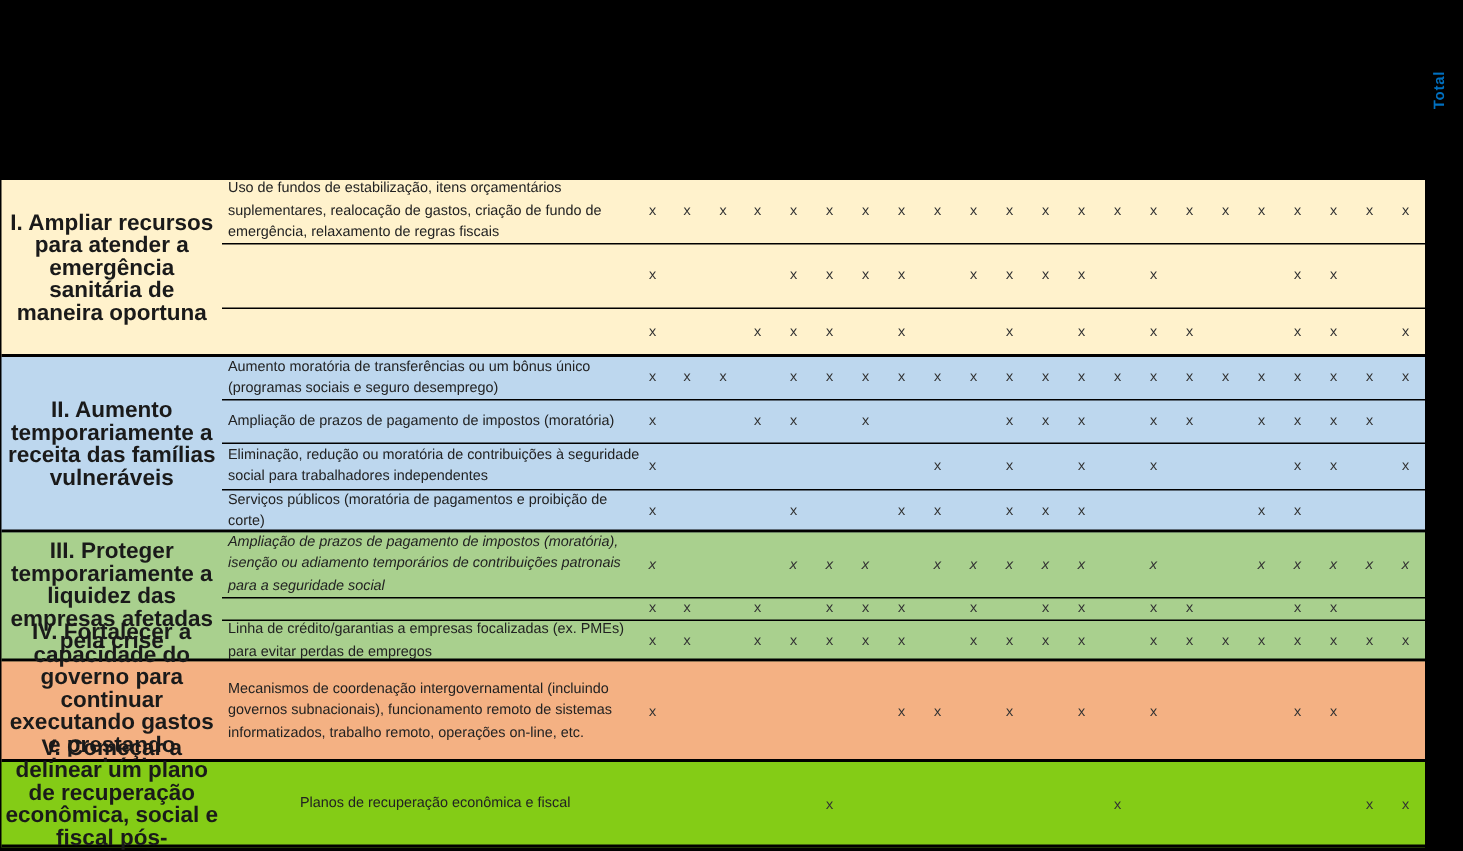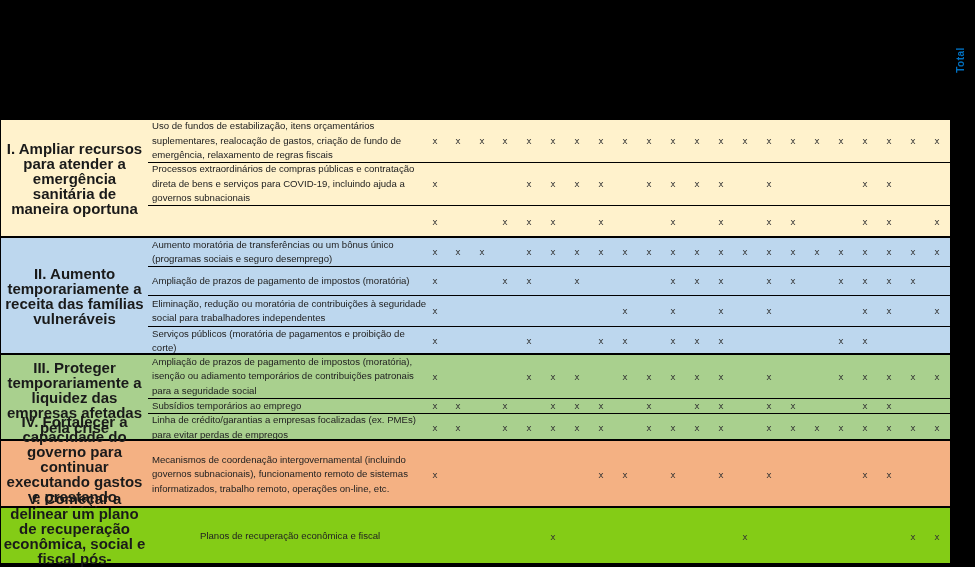--- a/index.html
+++ b/index.html
@@ -81,21 +81,20 @@
         <span class="mark" style="left: 621px;">x</span>
         <span class="mark" style="left: 645px;">x</span>
         <span class="mark" style="left: 669px;">x</span>
         <span class="mark" style="left: 693px;">x</span>
         <span class="mark" style="left: 717px;">x</span>
         <span class="mark" style="left: 741px;">x</span>
         <span class="mark" style="left: 765px;">x</span>
         <span class="mark" style="left: 789px;">x</span>
       </div>
       <div class="row" style="top: 43px; height: 43px;">
-        <div class="desc">Processos extraordinários de compras públicas e contratação direta de bens e serviços para COVID-19, incluindo ajuda a governos subnacionais</div>
         <span class="mark" style="left: 287px;">x</span>
         <span class="mark" style="left: 381px;">x</span>
         <span class="mark" style="left: 405px;">x</span>
         <span class="mark" style="left: 429px;">x</span>
         <span class="mark" style="left: 453px;">x</span>
         <span class="mark" style="left: 501px;">x</span>
         <span class="mark" style="left: 525px;">x</span>
         <span class="mark" style="left: 549px;">x</span>
         <span class="mark" style="left: 573px;">x</span>
         <span class="mark" style="left: 621px;">x</span>
@@ -178,40 +177,39 @@
         <span class="mark" style="left: 477px;">x</span>
         <span class="mark" style="left: 525px;">x</span>
         <span class="mark" style="left: 549px;">x</span>
         <span class="mark" style="left: 573px;">x</span>
         <span class="mark" style="left: 693px;">x</span>
         <span class="mark" style="left: 717px;">x</span>
       </div>
     </div>
     <div class="block bg-green" style="top: 235px; height: 86px;">
       <div class="cat">III. Proteger temporariamente a liquidez das empresas afetadas pela crise</div>
-      <div class="row" style="top: 0px; height: 44px;">
+      <div class="row" style="top: 0px; height: 44px; font-style: italic;">
         <div class="desc">Ampliação de prazos de pagamento de impostos (moratória), isenção ou adiamento temporários de contribuições patronais para a seguridade social</div>
         <span class="mark" style="left: 287px;">x</span>
         <span class="mark" style="left: 381px;">x</span>
         <span class="mark" style="left: 405px;">x</span>
         <span class="mark" style="left: 429px;">x</span>
         <span class="mark" style="left: 477px;">x</span>
         <span class="mark" style="left: 501px;">x</span>
         <span class="mark" style="left: 525px;">x</span>
         <span class="mark" style="left: 549px;">x</span>
         <span class="mark" style="left: 573px;">x</span>
         <span class="mark" style="left: 621px;">x</span>
         <span class="mark" style="left: 693px;">x</span>
         <span class="mark" style="left: 717px;">x</span>
         <span class="mark" style="left: 741px;">x</span>
         <span class="mark" style="left: 765px;">x</span>
         <span class="mark" style="left: 789px;">x</span>
       </div>
       <div class="row" style="top: 44px; height: 15px;">
-        <div class="desc">Subsídios temporários ao emprego</div>
         <span class="mark" style="left: 287px;">x</span>
         <span class="mark" style="left: 310px;">x</span>
         <span class="mark" style="left: 357px;">x</span>
         <span class="mark" style="left: 405px;">x</span>
         <span class="mark" style="left: 429px;">x</span>
         <span class="mark" style="left: 453px;">x</span>
         <span class="mark" style="left: 501px;">x</span>
         <span class="mark" style="left: 549px;">x</span>
         <span class="mark" style="left: 573px;">x</span>
         <span class="mark" style="left: 621px;">x</span>

